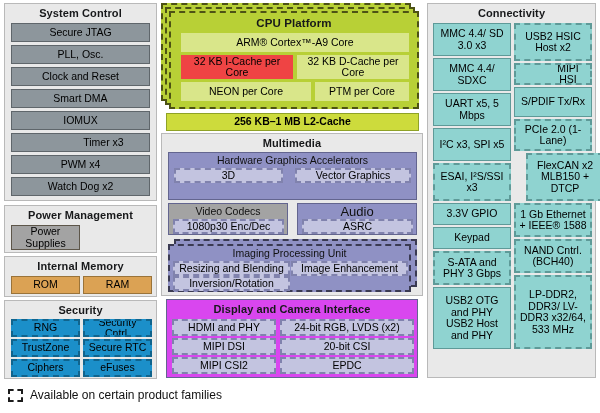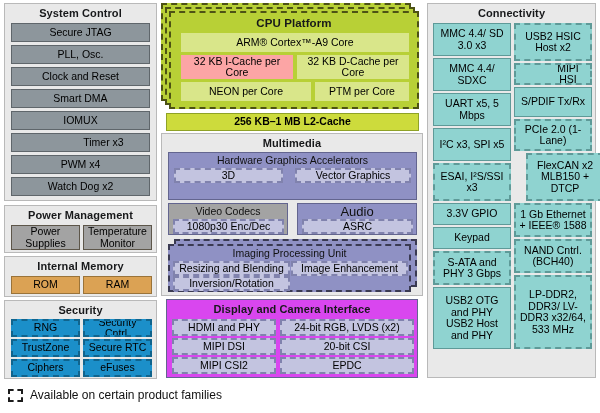--- a/index.html
+++ b/index.html
@@ -85,21 +85,20 @@
       <div class="blk gray solid" style="position:absolute;left:0;top:88px;width:100%;height:19px;">IOMUX</div>
       <div class="blk gray solid" style="position:absolute;left:0;top:110px;width:100%;height:19px;padding-left:48px;">Timer x3</div>
       <div class="blk gray solid" style="position:absolute;left:0;top:132px;width:100%;height:19px;">PWM x4</div>
       <div class="blk gray solid" style="position:absolute;left:0;top:154px;width:100%;height:19px;">Watch Dog x2</div>
     </div>
   </div>
 
   <div class="panel" style="left:4px;top:205px;width:153px;height:48px;">
     <div class="panel-title">Power Management</div>
     <div class="blk brown solid" style="position:absolute;left:6px;top:19px;width:69px;height:25px;">Power Supplies</div>
-    <div class="blk brown solid" style="position:absolute;left:78px;top:19px;width:69px;height:25px;">Temperature Monitor</div>
   </div>
 
   <div class="panel" style="left:4px;top:256px;width:153px;height:41px;">
     <div class="panel-title">Internal Memory</div>
     <div class="blk orange solid" style="position:absolute;left:6px;top:19px;width:69px;height:18px;">ROM</div>
     <div class="blk orange solid" style="position:absolute;left:78px;top:19px;width:69px;height:18px;">RAM</div>
   </div>
 
   <div class="panel" style="left:4px;top:300px;width:153px;height:79px;">
     <div class="panel-title">Security</div>
@@ -115,21 +114,21 @@
 
     <div style="position:absolute;left:0px;top:0px;width:250px;height:98px;
                 background:#b8d036;border:2px dashed #4d5214;box-sizing:border-box;"></div>
     <div style="position:absolute;left:4px;top:4px;width:250px;height:98px;
                 background:#b8d036;border:2px dashed #4d5214;box-sizing:border-box;"></div>
 
     <div style="position:absolute;left:8px;top:8px;width:250px;height:98px;
                 background:#b8d036;border:2px dashed #4d5214;box-sizing:border-box;">
       <div class="panel-title" style="padding-top:3px;font-size:11.5px;">CPU Platform</div>
       <div class="blk green-lt solid" style="position:absolute;left:10px;top:20px;width:228px;height:19px;border:none;background:#d9e68a;">ARM® Cortex™-A9 Core</div>
-      <div class="blk green-lt solid" style="position:absolute;left:10px;top:42px;width:112px;height:24px;border:none;background:#fca5a5;">32 KB I-Cache per Core</div>
+      <div class="blk green-lt solid" style="position:absolute;left:10px;top:42px;width:112px;height:24px;border:none;background:#ef4444;">32 KB I-Cache per Core</div>
       <div class="blk green-lt solid" style="position:absolute;left:126px;top:42px;width:112px;height:24px;border:none;background:#d9e68a;">32 KB D-Cache per Core</div>
       <div class="blk green-lt solid" style="position:absolute;left:10px;top:69px;width:130px;height:19px;border:none;background:#d9e68a;">NEON per Core</div>
       <div class="blk green-lt solid" style="position:absolute;left:144px;top:69px;width:94px;height:19px;border:none;background:#d9e68a;">PTM per Core</div>
     </div>
   </div>
 
   <div class="blk green solid" style="position:absolute;left:166px;top:113px;width:253px;height:18px;
               background:#cddb3c;border:1px solid #8fa227;font-weight:bold;font-size:10.5px;">256 KB–1 MB L2-Cache</div>
 
   <div class="panel" style="left:161px;top:133px;width:262px;height:163px;">

